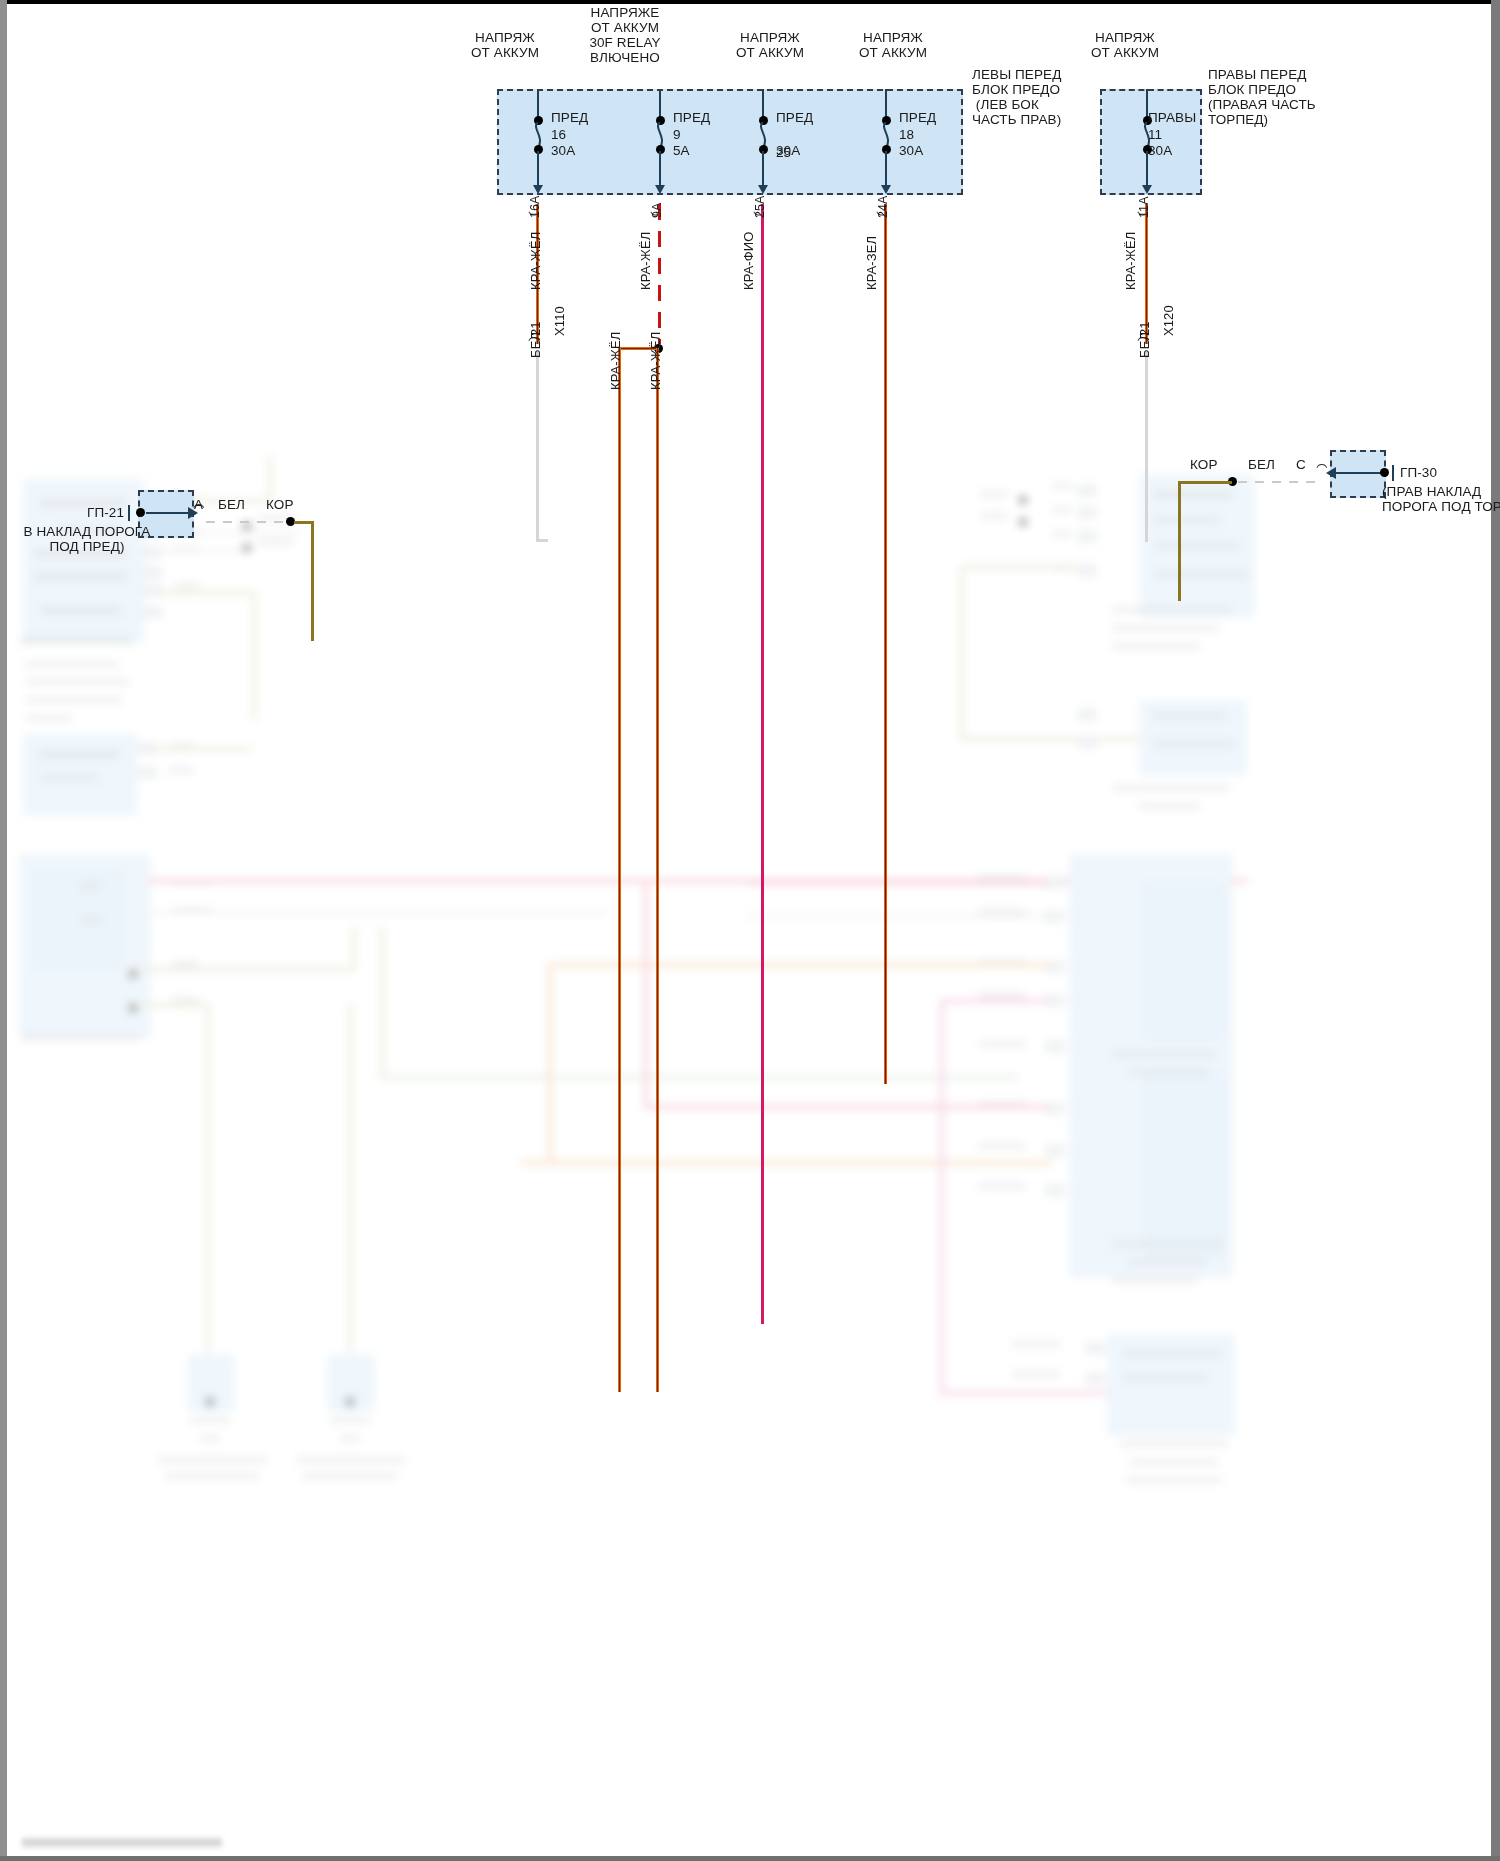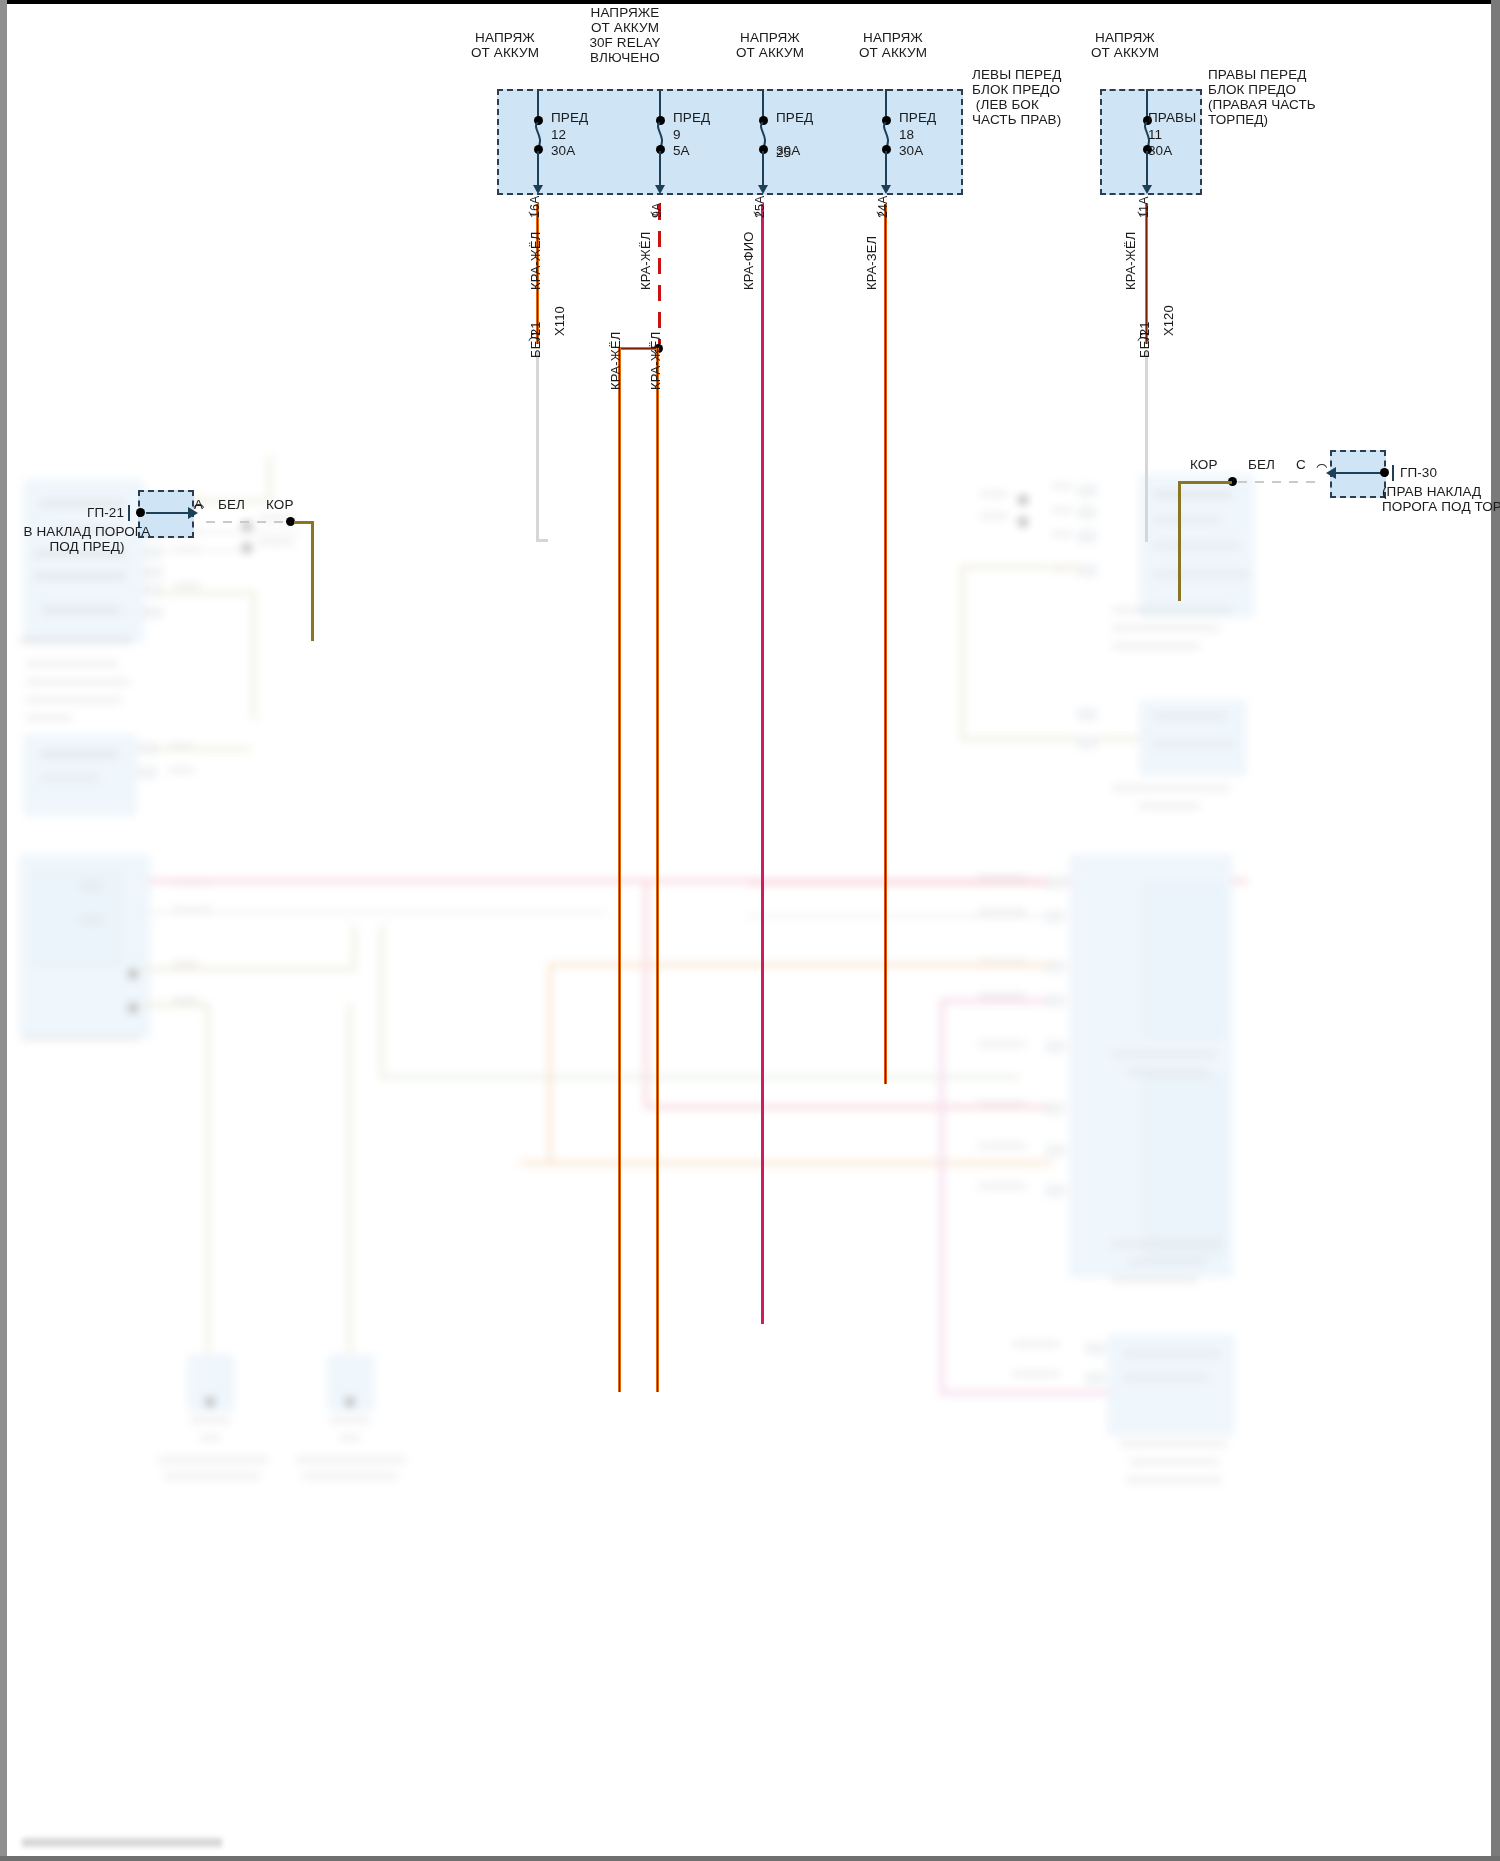--- a/index.html
+++ b/index.html
@@ -257,21 +257,21 @@
 
   <div class="wire" style="left:537px;top:89px;width:2px;height:31px;background:#1d3f57;"></div>
   <div class="dot" style="left:534px;top:116px;"></div>
   <svg class="squig" style="left:530px;top:122px;" width="16" height="26">
       <path d="M8 0 C 1 6, 15 14, 8 26" stroke="#1d3f57" stroke-width="2" fill="none"></path>
     </svg>
   <div class="dot" style="left:534px;top:145px;"></div>
   <div class="wire" style="left:537px;top:151px;width:2px;height:36px;background:#1d3f57;"></div>
   <div class="arrow-down" style="left:533px;top:185px;"></div>
   <div class="lbl" style="left:551px;top:110px;"><span>ПРЕД</span></div>
-  <div class="lbl" style="left:551px;top:127px;"><span>12</span></div>
+  <div class="lbl" style="left:551px;top:127px;"><span>16</span></div>
   <div class="lbl" style="left:551px;top:143px;"><span>30A</span></div>
 
   <div class="wire" style="left:659px;top:89px;width:2px;height:31px;background:#1d3f57;"></div>
   <div class="dot" style="left:656px;top:116px;"></div>
   <svg class="squig" style="left:652px;top:122px;" width="16" height="26">
       <path d="M8 0 C 1 6, 15 14, 8 26" stroke="#1d3f57" stroke-width="2" fill="none"></path>
     </svg>
   <div class="dot" style="left:656px;top:145px;"></div>
   <div class="wire" style="left:659px;top:151px;width:2px;height:36px;background:#1d3f57;"></div>
   <div class="arrow-down" style="left:655px;top:185px;"></div>

